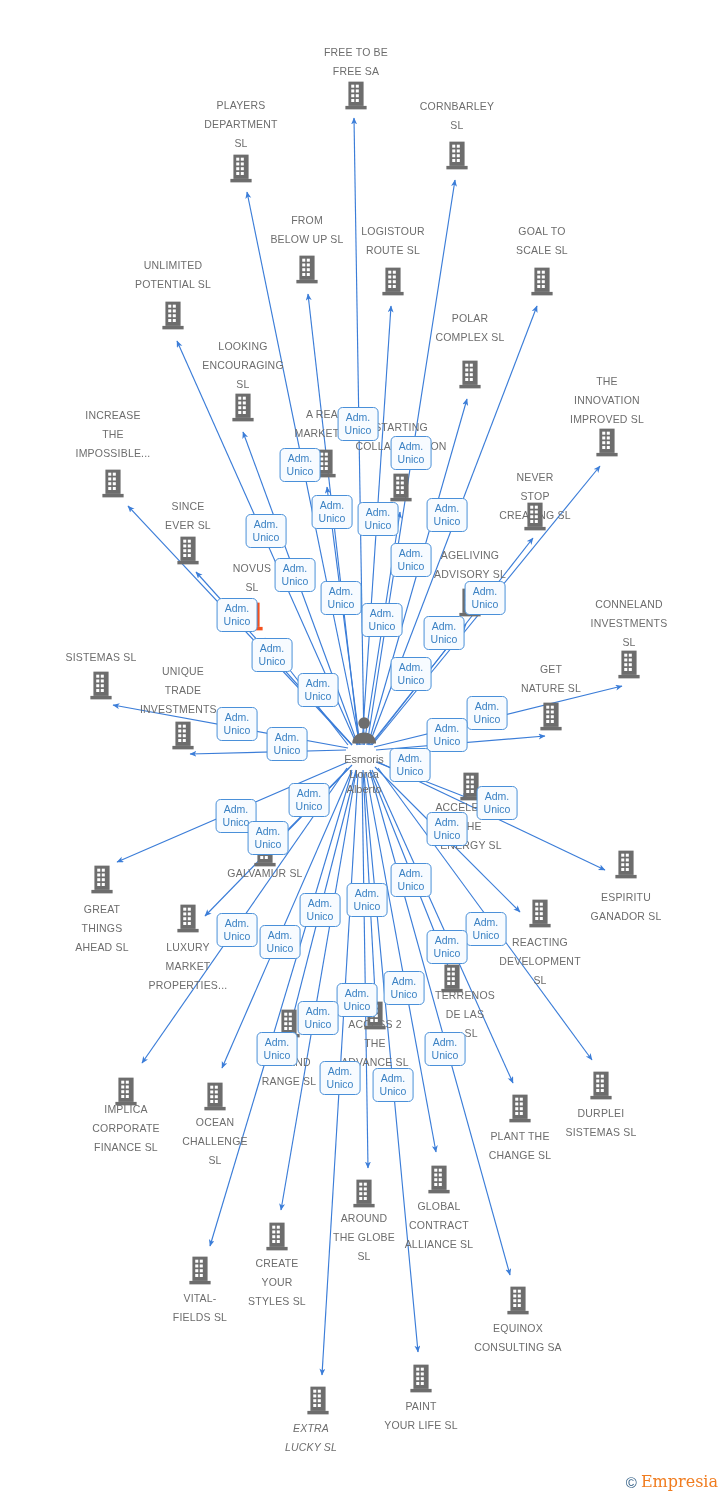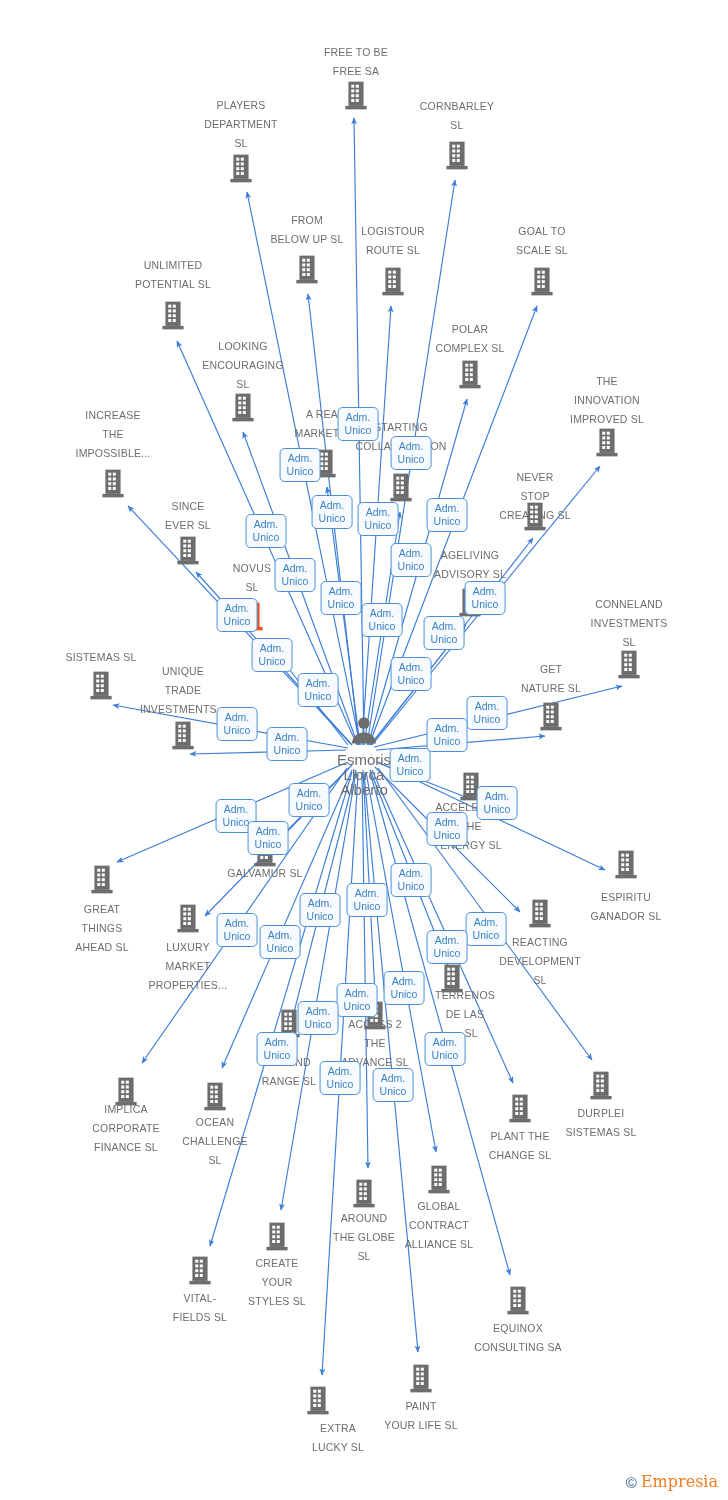--- a/index.html
+++ b/index.html
@@ -18,21 +18,21 @@
   .node .lbl{
     font-size:10.5px;line-height:19px;color:#6d6d6d;
     text-align:center;letter-spacing:.2px;white-space:pre-line;
     font-weight:400;
   }
   .node .ico{margin-top:1px;}
 
   
   .person{position:absolute;transform:translate(-50%,-50%);
           display:flex;flex-direction:column;align-items:center;}
-  .person .plbl{font-size:15px;line-height:15px;color:#6d6d6d;
+  .person .plbl{font-size:11px;line-height:15px;color:#6d6d6d;
                 text-align:center;white-space:pre-line;margin-top:1px;}
 
   
   .chip{
     position:absolute;transform:translate(-50%,-50%);
     background:#f7fbff;border:1px solid #4a90d9;border-radius:5px;
     color:#3b82c4;font-size:10.5px;line-height:12.5px;
     text-align:center;padding:3px 6px 4px 6px;white-space:pre-line;
     box-sizing:border-box;
   }
@@ -221,21 +221,21 @@
             <rect x="7.6" y="4" width="2.8" height="2.8" fill="#fff"></rect>
             <rect x="11.8" y="4" width="2.8" height="2.8" fill="#fff"></rect>
             <rect x="7.6" y="8.4" width="2.8" height="2.8" fill="#fff"></rect>
             <rect x="11.8" y="8.4" width="2.8" height="2.8" fill="#fff"></rect>
             <rect x="7.6" y="12.8" width="2.8" height="2.8" fill="#fff"></rect>
             <rect x="11.8" y="12.8" width="2.8" height="2.8" fill="#fff"></rect>
             <rect x="7.6" y="17.2" width="2.8" height="2.8" fill="#fff"></rect>
             <rect x="11.8" y="17.2" width="2.8" height="2.8" fill="#fff"></rect>
           </svg></span>
       </div>
-      <div class="node" style="left: 470px; top: 339px; align-items: flex-end;">
+      <div class="node" style="left: 470px; top: 328px; align-items: flex-end;">
         <span class="lbl">POLAR
 COMPLEX  SL</span>
       </div>
       <div class="node" style="left: 470px; top: 376px;">
         <span class="ico"><svg width="26" height="31" viewBox="0 0 24 28" aria-hidden="true">
             <rect x="5" y="1.2" width="14" height="22.4" fill="#6d6d6d"></rect>
             <rect x="2.2" y="23.6" width="19.6" height="3.2" fill="#6d6d6d"></rect>
             <rect x="7.6" y="4" width="2.8" height="2.8" fill="#fff"></rect>
             <rect x="11.8" y="4" width="2.8" height="2.8" fill="#fff"></rect>
             <rect x="7.6" y="8.4" width="2.8" height="2.8" fill="#fff"></rect>
@@ -830,21 +830,21 @@
             <rect x="7.6" y="4" width="2.8" height="2.8" fill="#fff"></rect>
             <rect x="11.8" y="4" width="2.8" height="2.8" fill="#fff"></rect>
             <rect x="7.6" y="8.4" width="2.8" height="2.8" fill="#fff"></rect>
             <rect x="11.8" y="8.4" width="2.8" height="2.8" fill="#fff"></rect>
             <rect x="7.6" y="12.8" width="2.8" height="2.8" fill="#fff"></rect>
             <rect x="11.8" y="12.8" width="2.8" height="2.8" fill="#fff"></rect>
             <rect x="7.6" y="17.2" width="2.8" height="2.8" fill="#fff"></rect>
             <rect x="11.8" y="17.2" width="2.8" height="2.8" fill="#fff"></rect>
           </svg></span>
       </div>
-      <div class="node" style="left: 338px; top: 1438px;">
+      <div class="node" style="left: 311px; top: 1438px; font-style: italic;">
         <span class="lbl">EXTRA
 LUCKY  SL</span>
       </div>
       <div class="node" style="left: 318px; top: 1402px;">
         <span class="ico"><svg width="26" height="31" viewBox="0 0 24 28" aria-hidden="true">
             <rect x="5" y="1.2" width="14" height="22.4" fill="#6d6d6d"></rect>
             <rect x="2.2" y="23.6" width="19.6" height="3.2" fill="#6d6d6d"></rect>
             <rect x="7.6" y="4" width="2.8" height="2.8" fill="#fff"></rect>
             <rect x="11.8" y="4" width="2.8" height="2.8" fill="#fff"></rect>
             <rect x="7.6" y="8.4" width="2.8" height="2.8" fill="#fff"></rect>

